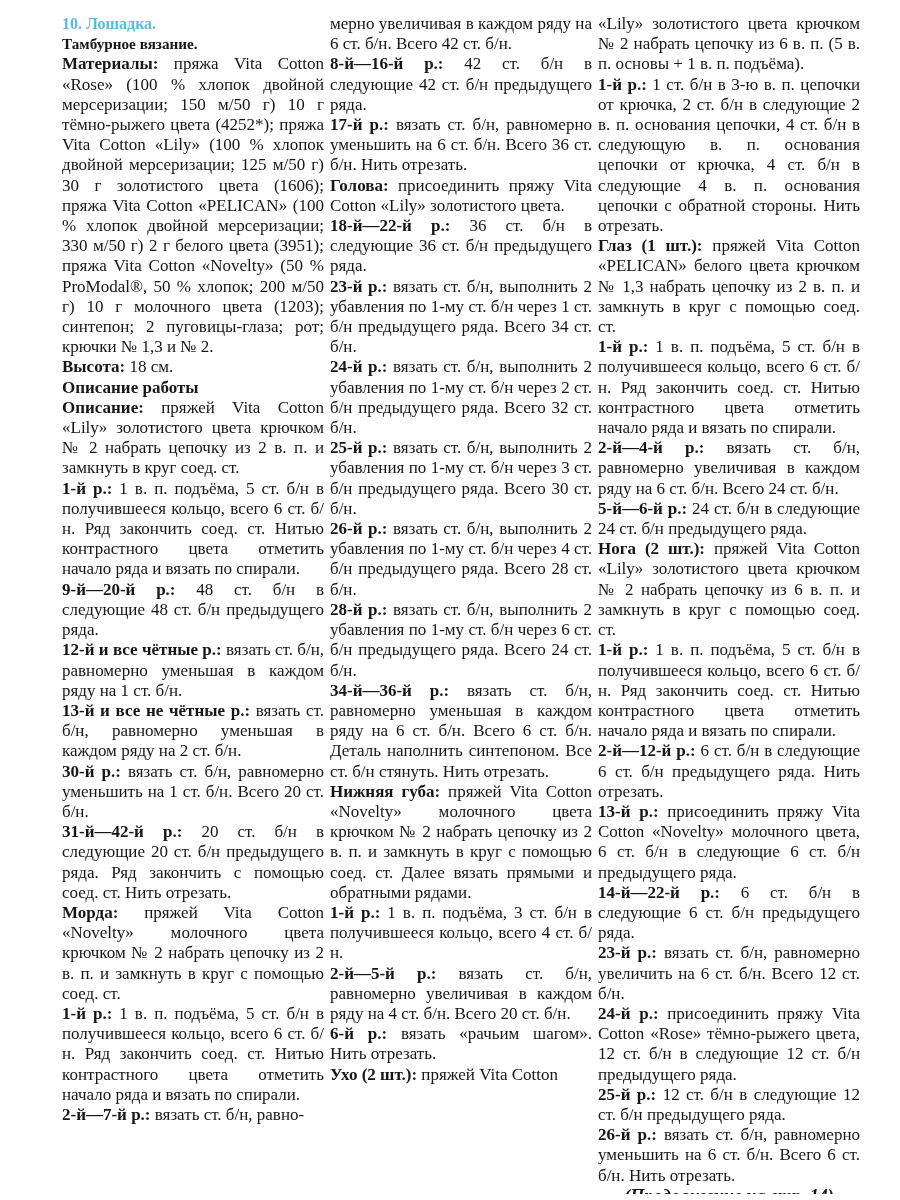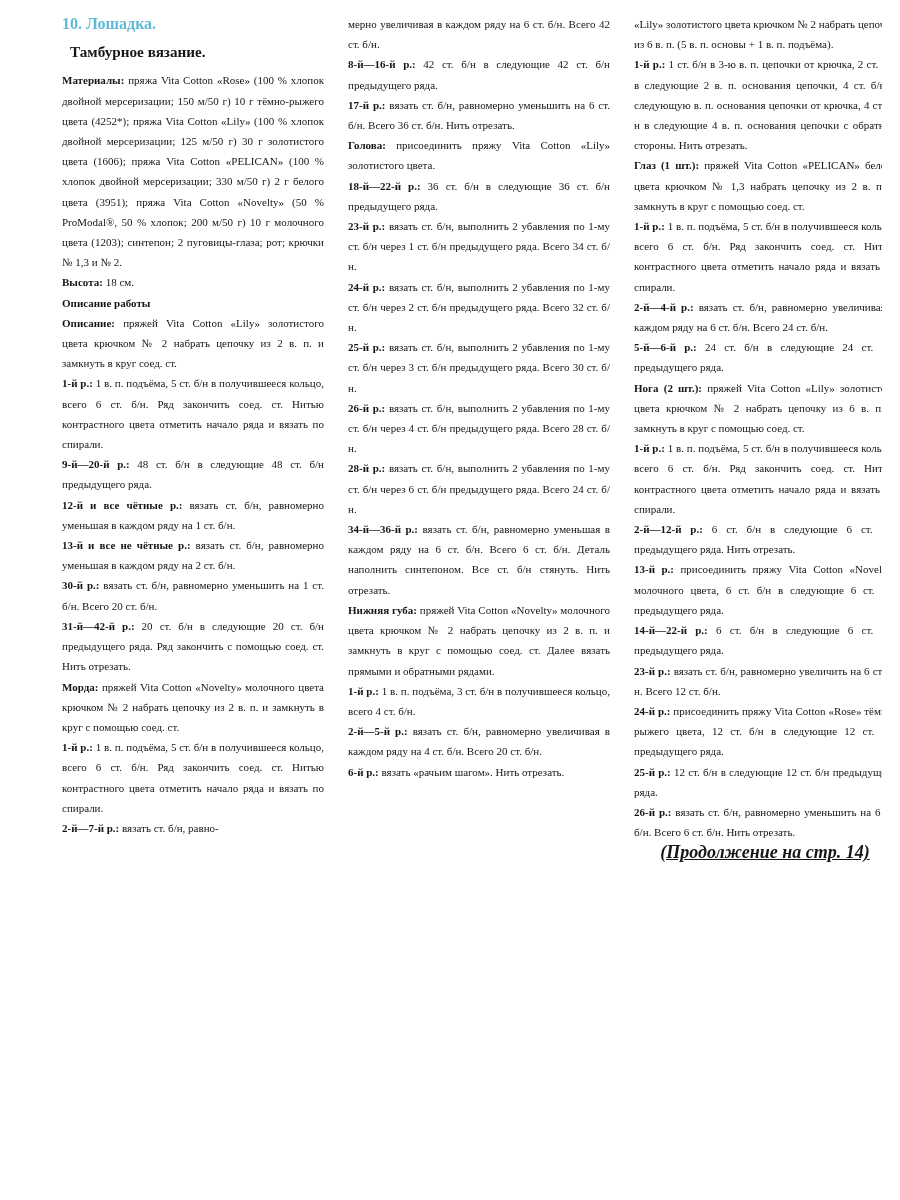--- a/index.html
+++ b/index.html
@@ -19,56 +19,56 @@
     width: 900px;
     height: 1200px;
     box-sizing: border-box;
     padding: 14px 18px 6px 62px;
     background: #ffffff;
   }
   .columns {
     display: flex;
     flex-direction: row;
     align-items: flex-start;
-    gap: 24px;
+    gap: 6px;
     height: 1180px;
     overflow: hidden;
   }
   .col {
     width: 262px;
     flex: 0 0 262px;
     overflow: hidden;
     height: 1180px;
   }
   p.para {
     margin: 0;
     padding: 0;
     text-align: justify;
     text-justify: inter-word;
-    font-size: 11px;
+    font-size: 17px;
     line-height: 20.2px;
     hyphens: manual;
     word-spacing: 0px;
   }
   .lbl {
     font-weight: bold;
   }
   .title {
     color: #5fb9d6;
     font-weight: bold;
     font-size: 16px;
     line-height: 20.2px;
     margin: 0 0 0 0;
     text-align: left;
   }
   .subtitle {
     font-weight: bold;
     font-size: 15.2px;
     line-height: 20.2px;
-    margin: 8px;
+    margin: 0;
     text-align: left;
   }
   .cont {
     font-style: italic;
     font-weight: bold;
     text-decoration: underline;
     font-size: 18px;
     line-height: 20.2px;
     margin: 0;
     text-align: center;
@@ -110,20 +110,21 @@
           <p class="para"><span class="lbl">23-й р.:</span><span> вязать ст. б/н, выполнить 2 убавления по 1-му ст. б/н через 1 ст. б/н предыдущего ряда. Всего 34 ст. б/н.</span></p>
           <p class="para"><span class="lbl">24-й р.:</span><span> вязать ст. б/н, выполнить 2 убавления по 1-му ст. б/н через 2 ст. б/н предыдущего ряда. Всего 32 ст. б/н.</span></p>
           <p class="para"><span class="lbl">25-й р.:</span><span> вязать ст. б/н, выполнить 2 убавления по 1-му ст. б/н через 3 ст. б/н предыдущего ряда. Всего 30 ст. б/н.</span></p>
           <p class="para"><span class="lbl">26-й р.:</span><span> вязать ст. б/н, выполнить 2 убавления по 1-му ст. б/н через 4 ст. б/н предыдущего ряда. Всего 28 ст. б/н.</span></p>
           <p class="para"><span class="lbl">28-й р.:</span><span> вязать ст. б/н, выполнить 2 убавления по 1-му ст. б/н через 6 ст. б/н предыдущего ряда. Всего 24 ст. б/н.</span></p>
           <p class="para"><span class="lbl">34-й—36-й р.:</span><span> вязать ст. б/н, равномерно уменьшая в каждом ряду на 6 ст. б/н. Всего 6 ст. б/н. Деталь наполнить синтепоном. Все ст. б/н стянуть. Нить отрезать.</span></p>
           <p class="para"><span class="lbl">Нижняя губа:</span><span> пряжей Vita Cotton «Novelty» молочного цвета крючком № 2 набрать цепочку из 2 в. п. и замкнуть в круг с помощью соед. ст. Далее вязать прямыми и обратными рядами.</span></p>
           <p class="para"><span class="lbl">1-й р.:</span><span> 1 в. п. подъёма, 3 ст. б/н в получившееся кольцо, всего 4 ст. б/н.</span></p>
           <p class="para"><span class="lbl">2-й—5-й р.:</span><span> вязать ст. б/н, равномерно увеличивая в каждом ряду на 4 ст. б/н. Всего 20 ст. б/н.</span></p>
           <p class="para"><span class="lbl">6-й р.:</span><span> вязать «рачьим шагом». Нить отрезать.</span></p>
+          <p class="para"><span class="lbl">Ухо (2 шт.):</span><span> пряжей Vita Cotton</span></p>
         </div>
     </div>
 
     <div class="col">
       <div>
           <p class="para"><span>«Lily» золотистого цвета крючком № 2 набрать цепочку из 6 в. п. (5 в. п. основы + 1 в. п. подъёма).</span></p>
           <p class="para"><span class="lbl">1-й р.:</span><span> 1 ст. б/н в 3-ю в. п. цепочки от крючка, 2 ст. б/н в следующие 2 в. п. основания цепочки, 4 ст. б/н в следующую в. п. основания цепочки от крючка, 4 ст. б/н в следующие 4 в. п. основания цепочки с обратной стороны. Нить отрезать.</span></p>
           <p class="para"><span class="lbl">Глаз (1 шт.):</span><span> пряжей Vita Cotton «PELICAN» белого цвета крючком № 1,3 набрать цепочку из 2 в. п. и замкнуть в круг с помощью соед. ст.</span></p>
           <p class="para"><span class="lbl">1-й р.:</span><span> 1 в. п. подъёма, 5 ст. б/н в получившееся кольцо, всего 6 ст. б/н. Ряд закончить соед. ст. Нитью контрастного цвета отметить начало ряда и вязать по спирали.</span></p>
           <p class="para"><span class="lbl">2-й—4-й р.:</span><span> вязать ст. б/н, равномерно увеличивая в каждом ряду на 6 ст. б/н. Всего 24 ст. б/н.</span></p>

